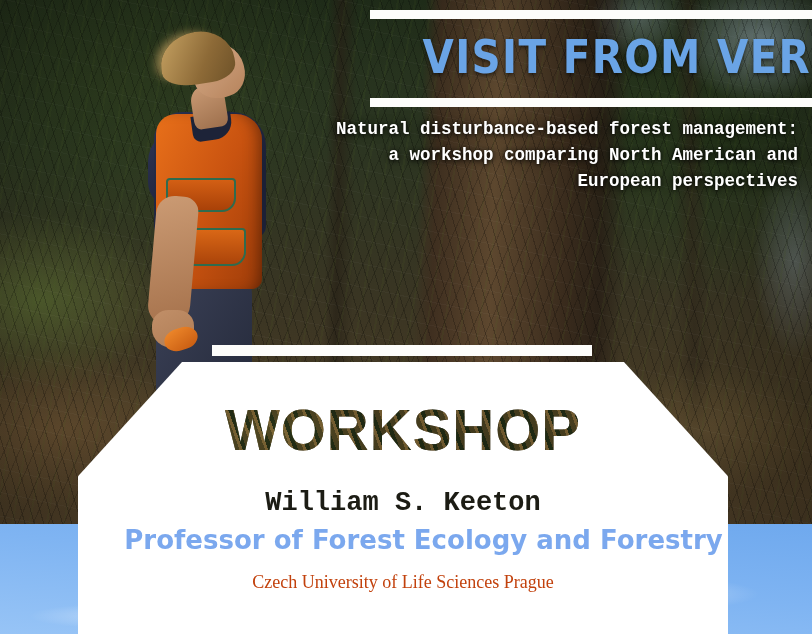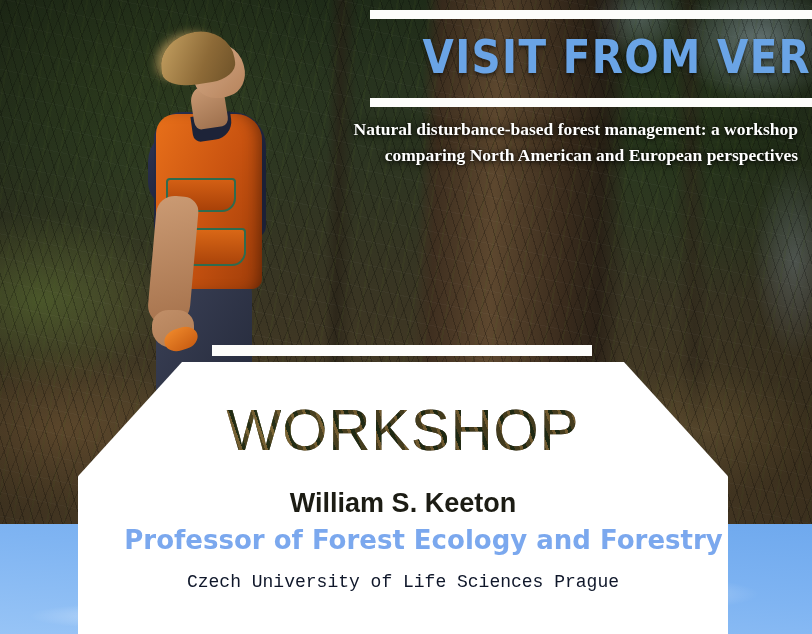--- a/index.html
+++ b/index.html
@@ -164,21 +164,21 @@
     color: #6aa4e6;
     transform: scaleX(.88);
     transform-origin: right center;
     text-shadow: 0 2px 5px rgba(0,0,0,.55);
     white-space: nowrap;
   }
 
   .subtitle {
     position: absolute; right: 14px; top: 116px; width: 470px;
     text-align: right;
-    font-family: Liberation Serif, serif;
+    font-family: Liberation Mono, monospace;
     font-weight: 700;
     font-size: 17.5px;
     line-height: 26px;
     color: #ffffff;
     text-shadow: 0 1px 4px rgba(0,0,0,.85), 0 0 10px rgba(0,0,0,.6);
   }
 
   
   .card {
     position: absolute;
@@ -187,64 +187,64 @@
     clip-path: polygon(0% 42%, 16% 0%, 84% 0%, 100% 42%, 100% 100%, 0% 100%);
     box-shadow: 0 0 26px rgba(0,0,0,.22);
   }
 
   .card-inner { position: absolute; inset: 0; }
 
   .workshop {
     position: absolute; left: 0; right: 0; top: 36px;
     text-align: center;
     font-family: "Liberation Sans", sans-serif;
-    font-weight: 400;
+    font-weight: 700;
     font-size: 58px;
     letter-spacing: 1px;
     line-height: 64px;
     color: #2d2b18;
     background-image:
       repeating-linear-gradient(70deg, rgba(120,96,50,.85) 0 3px, rgba(28,40,18,.9) 3px 7px, rgba(70,62,30,.85) 7px 12px),
       radial-gradient(ellipse 120px 40px at 30% 50%, rgba(150,140,70,.9), rgba(0,0,0,0) 70%),
       linear-gradient(90deg, #24301a, #4c3f22 35%, #2a2415 62%, #544428 85%, #20281a);
     -webkit-background-clip: text;
     background-clip: text;
     color: transparent;
     -webkit-text-fill-color: transparent;
   }
 
   .speaker {
     position: absolute; left: 0; right: 0; top: 124px;
     text-align: center;
-    font-family: Liberation Sans, sans-serif;
+    font-family: Liberation Mono, monospace;
     font-weight: 700;
     font-size: 27px;
     line-height: 34px;
     color: #1c1c14;
   }
 
   .role {
     position: absolute; left: 0; right: 0; top: 160px;
     text-align: center;
     font-family: "DejaVu Sans", sans-serif;
     font-weight: 700;
     font-size: 26px;
     line-height: 36px;
     color: #7ba8ee;
     padding-left: 41px;
   }
 
   .affiliation {
     position: absolute; left: 0; right: 0; top: 208px;
     text-align: center;
-    font-family: Liberation Mono, monospace;
+    font-family: Liberation Serif, serif;
     font-weight: 400;
     font-size: 18px;
     line-height: 25px;
-    color: #0f172a;
+    color: #c2410c;
   }
   .affiliation div { display: block; }
 </style>
 </head>
 <body>
 
 <div id="poster">
 
   <div class="photo"></div>
   <div class="photo-tex"></div>

